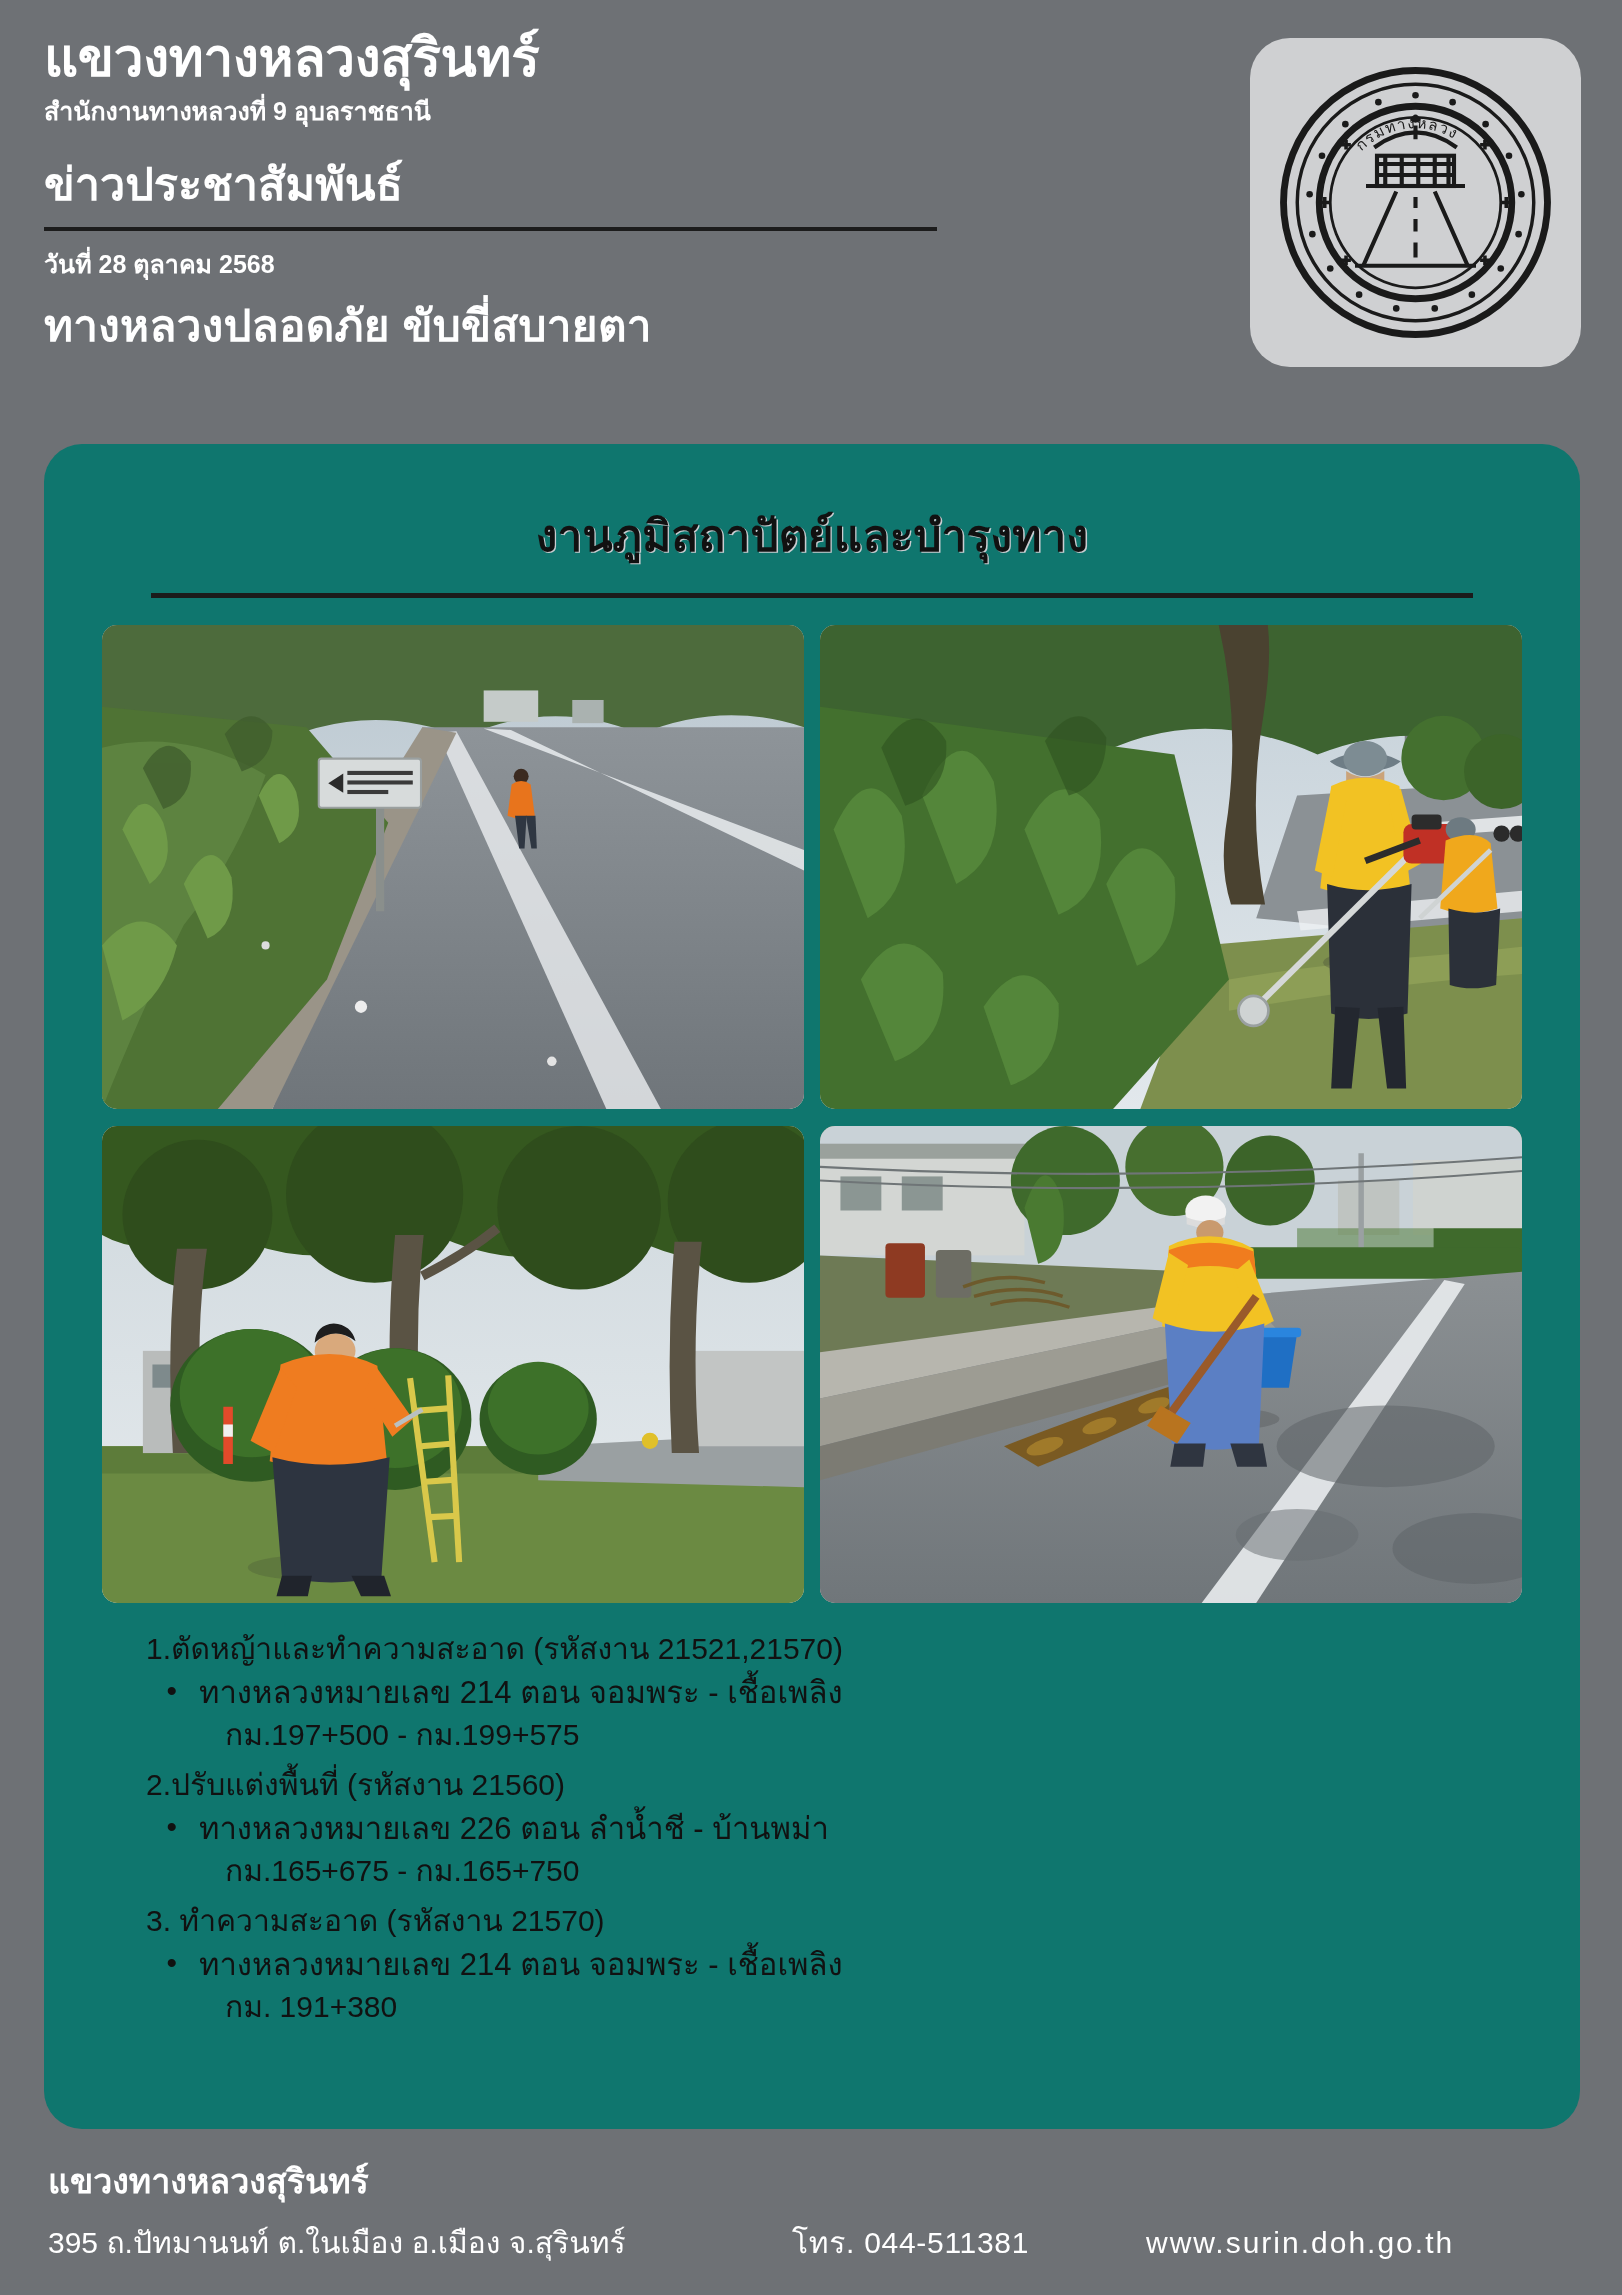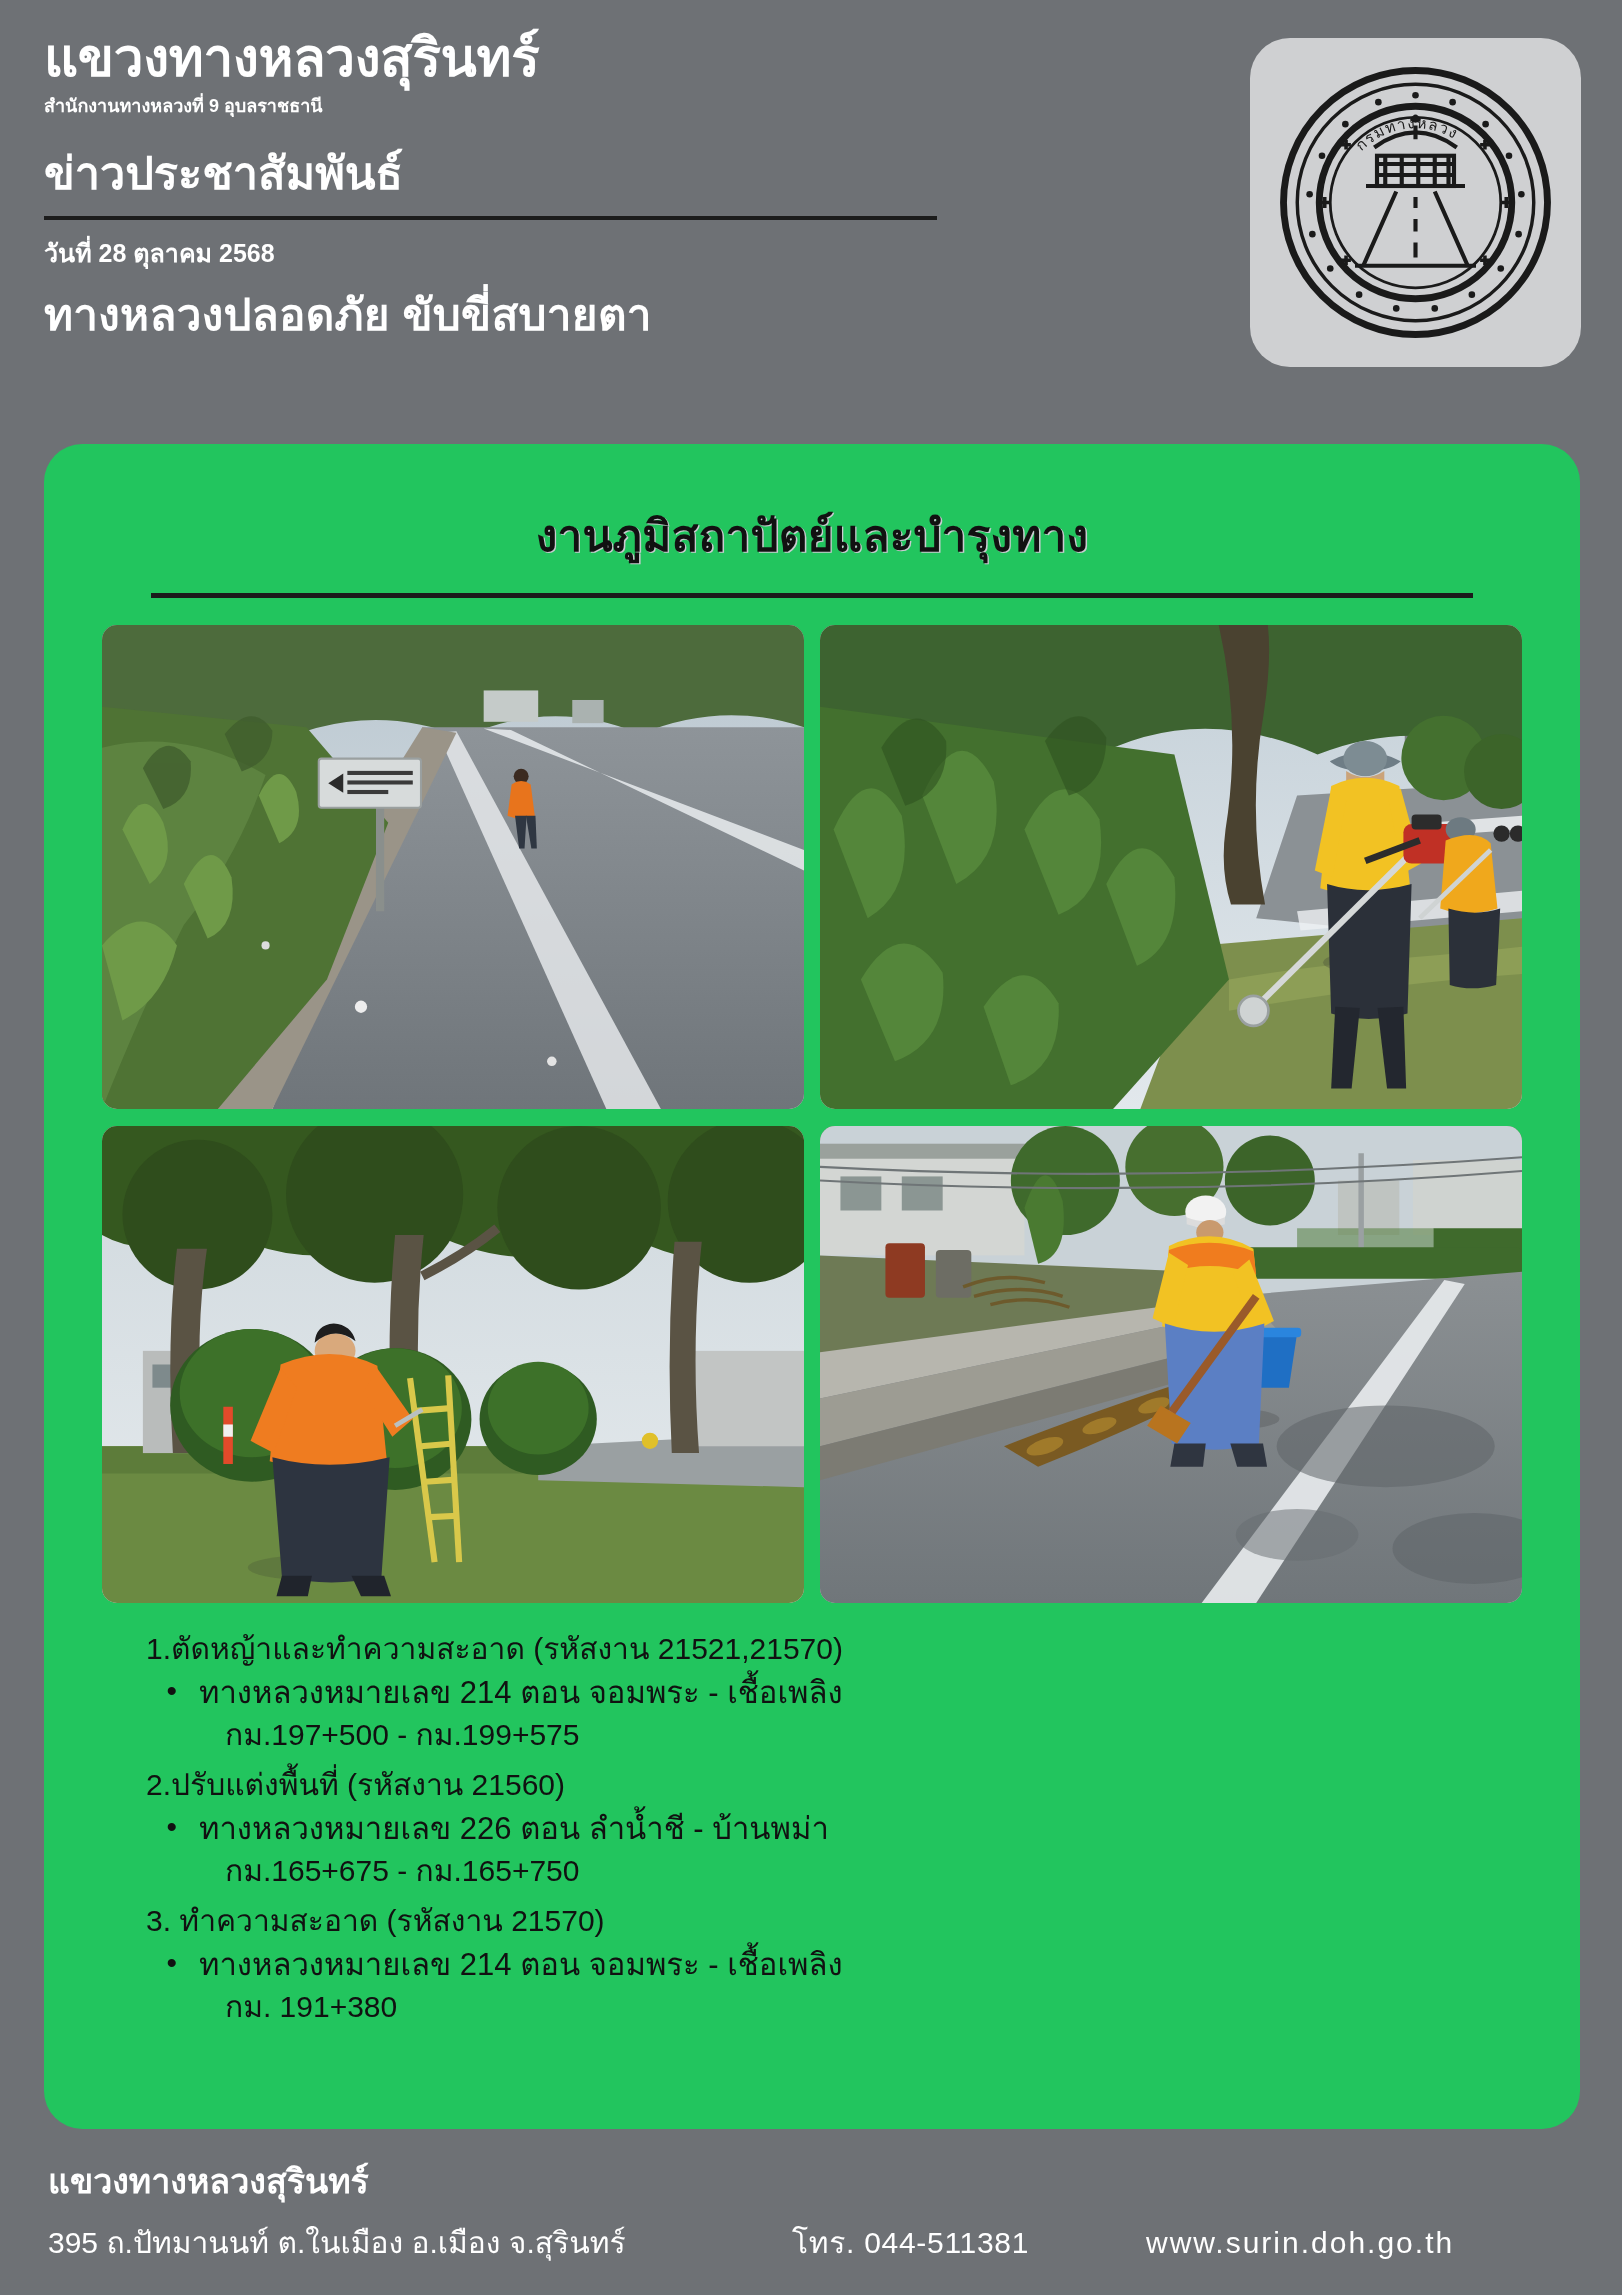--- a/index.html
+++ b/index.html
@@ -24,21 +24,21 @@
   }
   .org-title {
     font-size: 53px;
     font-weight: bold;
     letter-spacing: -0.3px;
     line-height: 1.0;
     margin: 0 0 6.8px 0;
     color: #ffffff;
   }
   .org-sub {
-    font-size: 18px;
+    font-size: 25px;
     font-weight: bold;
     margin: 0 0 17.7px 0;
     color: #ffffff;
   }
   .news-label {
     font-size: 45px;
     font-weight: bold;
     margin: 0 0 6.8px 0;
     color: #ffffff;
   }
@@ -77,21 +77,21 @@
   }
   .logo-svg { width: 275px; height: 275px; display: block; }
 
   
   .card {
     position: absolute;
     left: 44px;
     top: 444px;
     width: 1536px;
     height: 1685px;
-    background: #22c55e;
+    background: #0f766e;
     border-radius: 38px;
   }
   .card-title {
     text-align: center;
     font-size: 44px;
     font-weight: bold;
     color: #111111;
     margin: 0;
     padding: 56px 0 0 0;
     letter-spacing: 0.3px;

